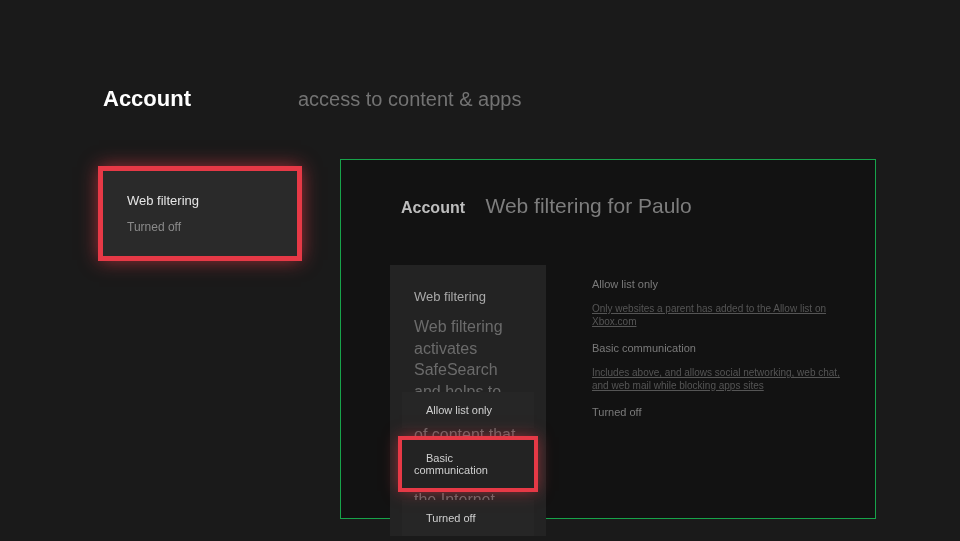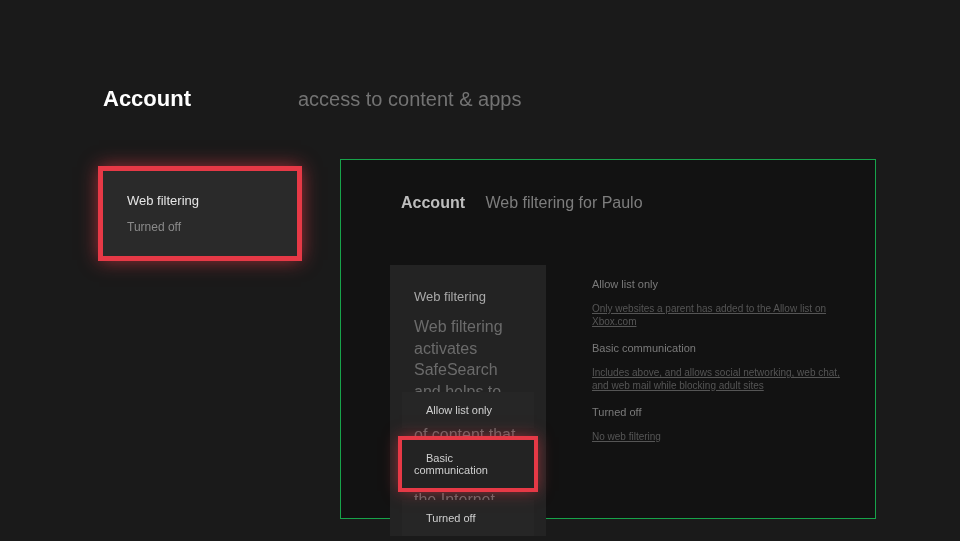--- a/index.html
+++ b/index.html
@@ -74,21 +74,21 @@
     .detail-header {
       padding: 22px 0 0 36px;
     }
     .detail-header-title {
       font-size: 16px;
       font-weight: 600;
       color: #bdbdbd;
       display: inline;
     }
     .detail-header-sub {
-      font-size: 16px;
+      font-size: 21px;
       font-weight: 300;
       color: #7d7d7d;
       display: inline;
       margin-left: 4px;
     }
 
     .option-box {
       position: absolute;
       top: 93px;
       left: 37px;
@@ -187,20 +187,19 @@
     </div>
   </div>
 
   <div class="option-descriptions">
     <div class="desc-block">
       <div class="desc-title">Allow list only</div>
       <div class="desc-body">Only websites a parent has added to the Allow list on Xbox.com</div>
     </div>
     <div class="desc-block">
       <div class="desc-title">Basic communication</div>
-      <div class="desc-body">Includes above, and allows social networking, web chat, and web mail while blocking adult sites</div>
+      <div class="desc-body">Includes above, and allows social networking, web chat, and web mail while blocking apps sites</div>
     </div>
     <div class="desc-block">
       <div class="desc-title">Turned off</div>
-      <div class="desc-body">No web filtering</div>
     </div>
   </div>
 </div>
 
 </body></html>

